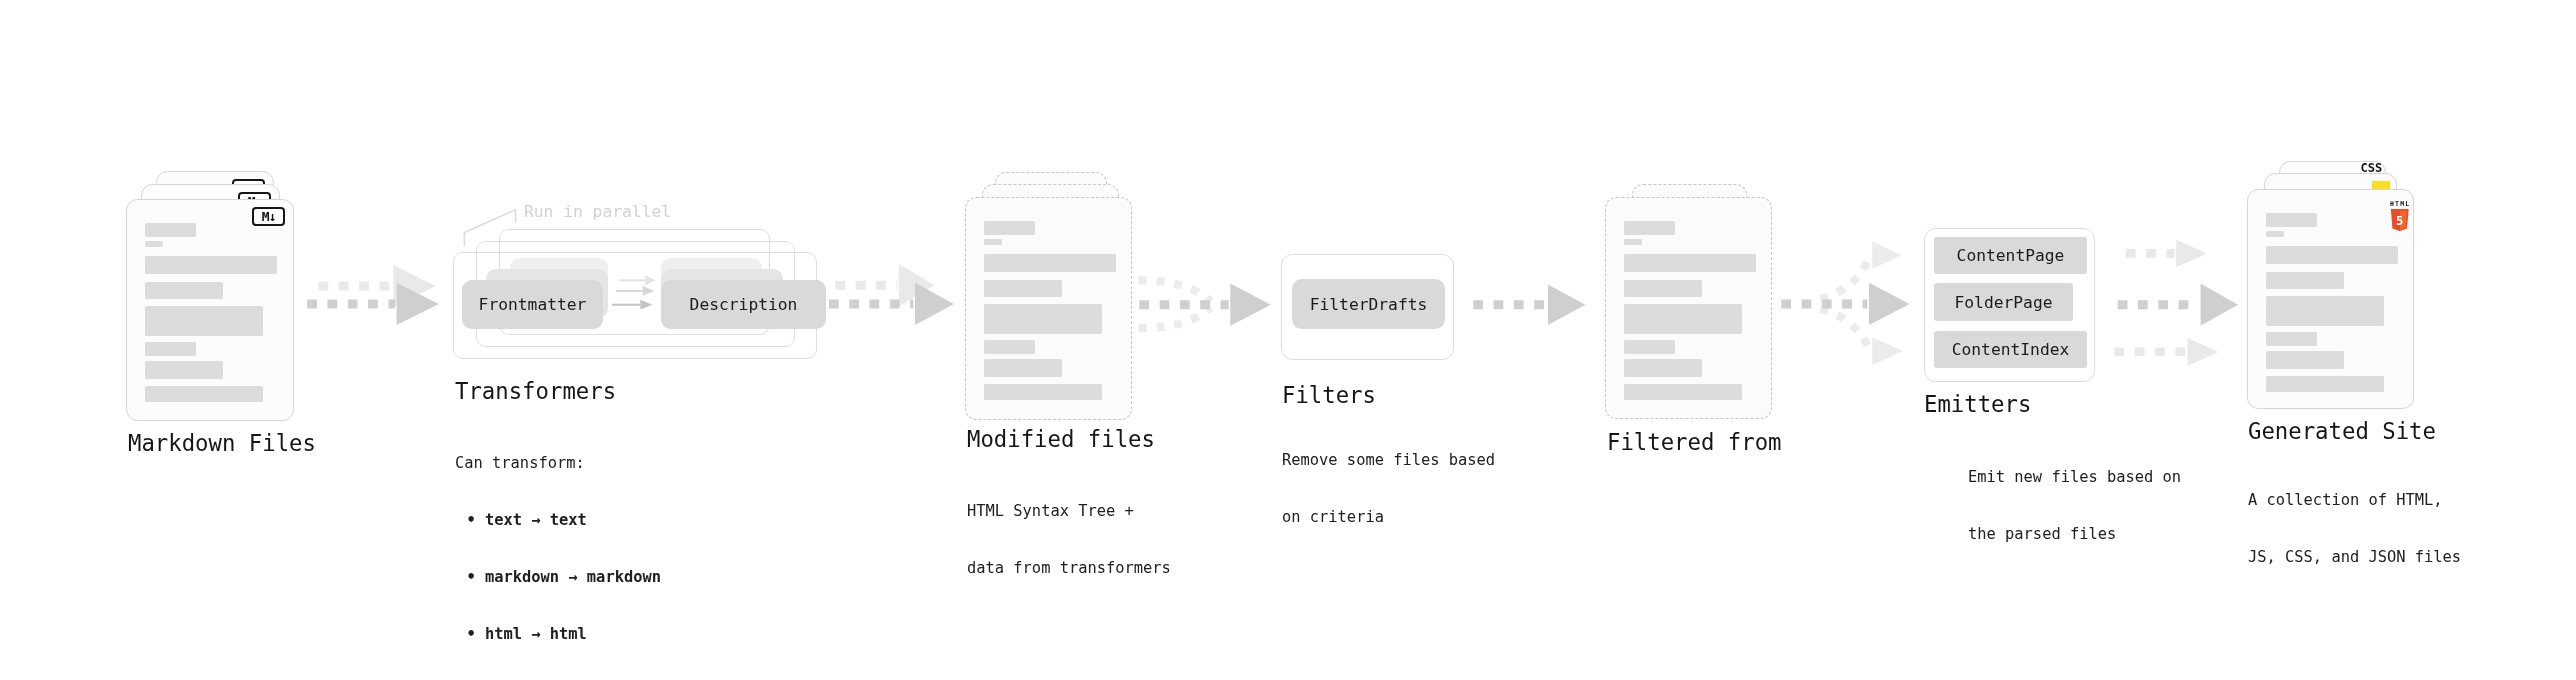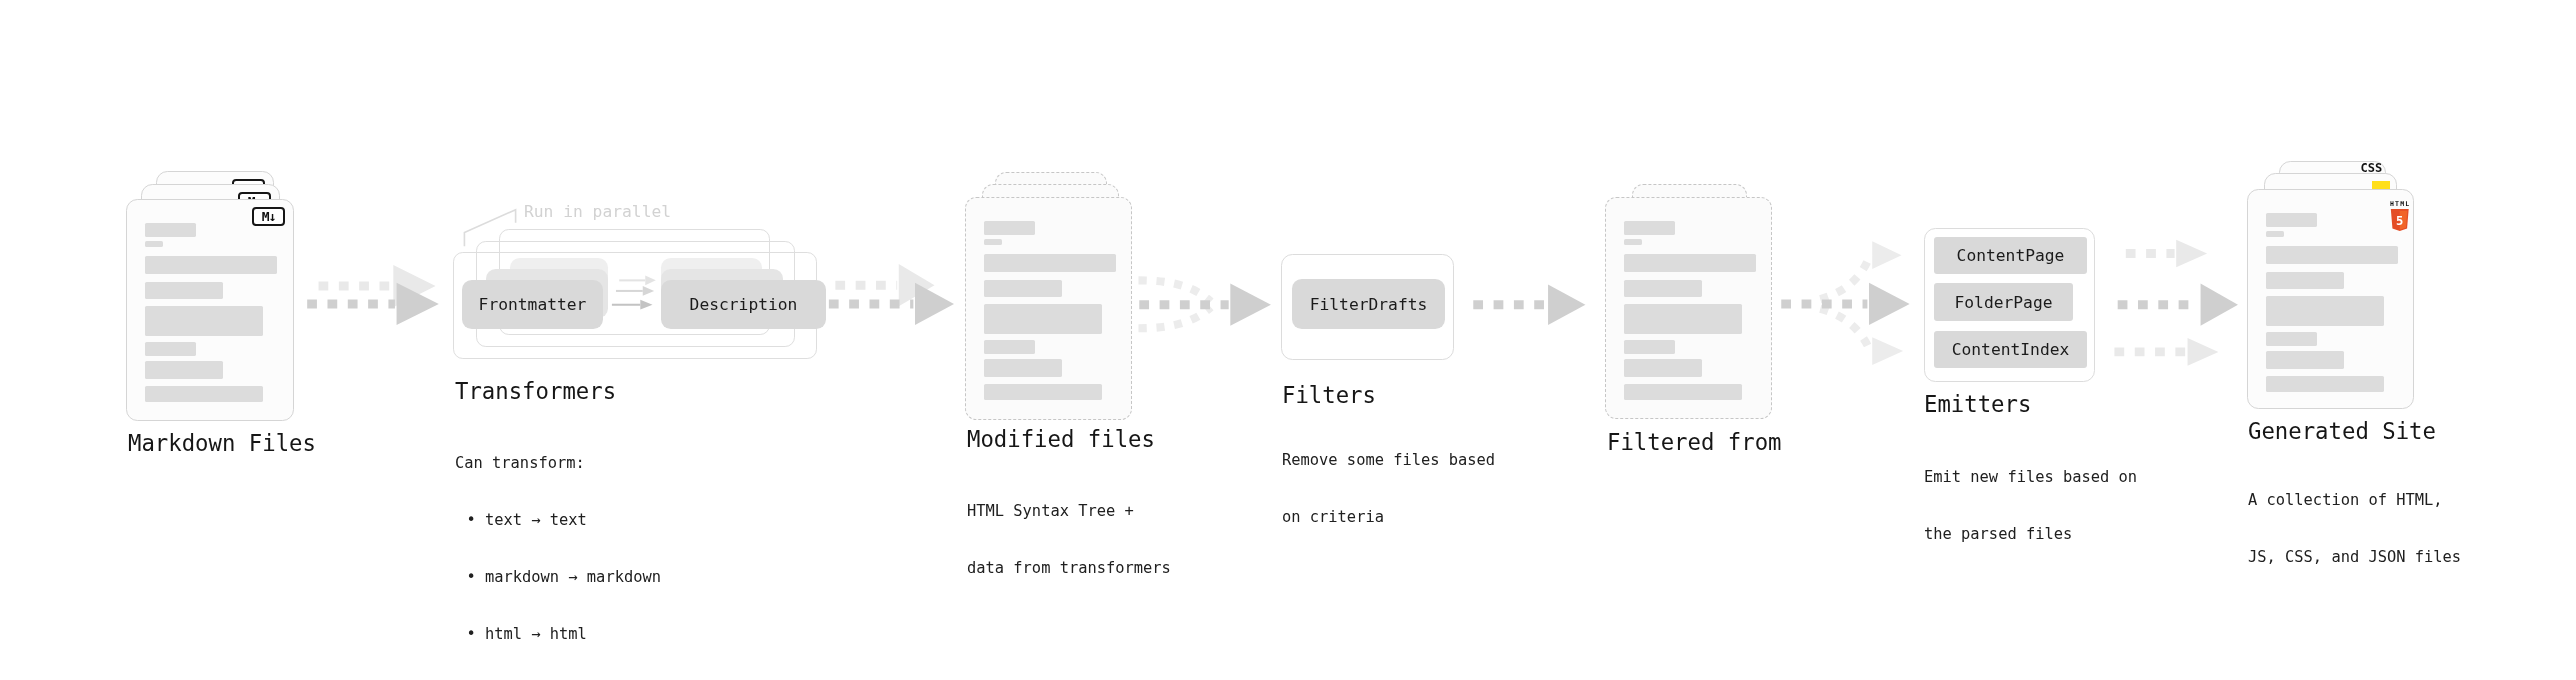--- a/index.html
+++ b/index.html
@@ -35,21 +35,21 @@
     display:flex;align-items:center;justify-content:center;
     font-size:16.3px;color:#1b1b1b;white-space:pre;
   }
   .pill.l1{background:#e5e5e5;}
   .pill.l2{background:#efefef;}
   .pill.small{border-radius:3px;}
   
   .title{position:absolute;font-size:22.3px;line-height:24.4px;white-space:pre;color:#161616;}
   .body{position:absolute;font-size:15.4px;white-space:pre;color:#202020;}
   .body div{height:21px;line-height:21px;}
-  .body .indent{padding-left:11.4px;}
+  .body .indent{padding-left:11.4px;font-weight:bold;}
   .note{position:absolute;font-size:16.3px;color:#d2d2d2;white-space:pre;}
   
   svg.arrows{position:absolute;left:0;top:0;pointer-events:none;}
   .dashD{stroke:#cfcfcf;stroke-width:11;stroke-dasharray:12 13;fill:none;}
   .dashL{stroke:#e9e9e9;stroke-width:11;stroke-dasharray:12 13;fill:none;}
   .dashC{stroke:#ececec;stroke-width:10;stroke-dasharray:10 12;fill:none;}
   .headD{fill:#cfcfcf;}
   .headL{fill:#e9e9e9;}
   .headC{fill:#ececec;}
   .leader{stroke:#dcdcdc;stroke-width:2;fill:none;}
@@ -150,21 +150,21 @@
         </div>
     </div>
   </div>
   <div class="title" style="left:1607px;top:430px;">Filtered from</div>
 
   <div class="panel" style="left:1924px;top:228px;width:171px;height:154px;"></div>
   <div class="pill small" style="left:1934px;top:237px;width:153px;height:37px;">ContentPage</div>
   <div class="pill small" style="left:1934px;top:283px;width:139px;height:38px;">FolderPage</div>
   <div class="pill small" style="left:1934px;top:331px;width:153px;height:37px;">ContentIndex</div>
   <div class="title" style="left:1924px;top:392px;">Emitters</div>
-  <div class="body" style="left:1924px;top:431px;">
+  <div class="body" style="left:1968px;top:431px;">
     <div>Emit new files based on</div>
     <div>the parsed files</div>
   </div>
 
   <div>
     <div class="doc" style="left:2279px;top:161px;width:107px;height:203px;">
       <span class="css-badge">CSS</span>
     </div>
     <div class="doc" style="left:2264px;top:173px;width:133px;height:203px;">
       <span class="js-badge"></span>

